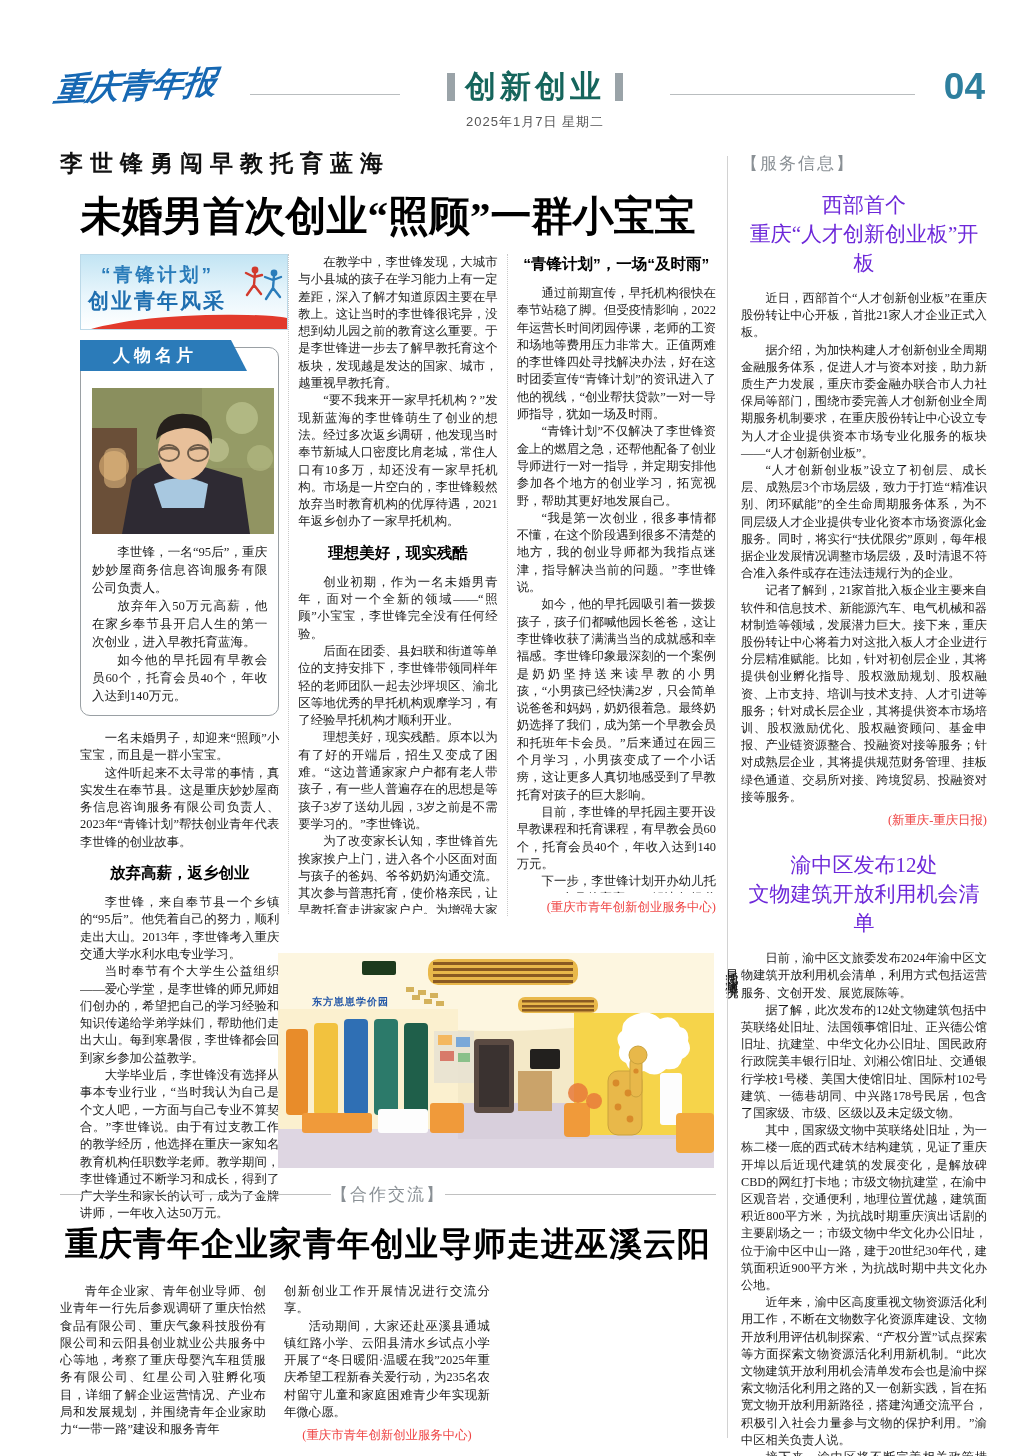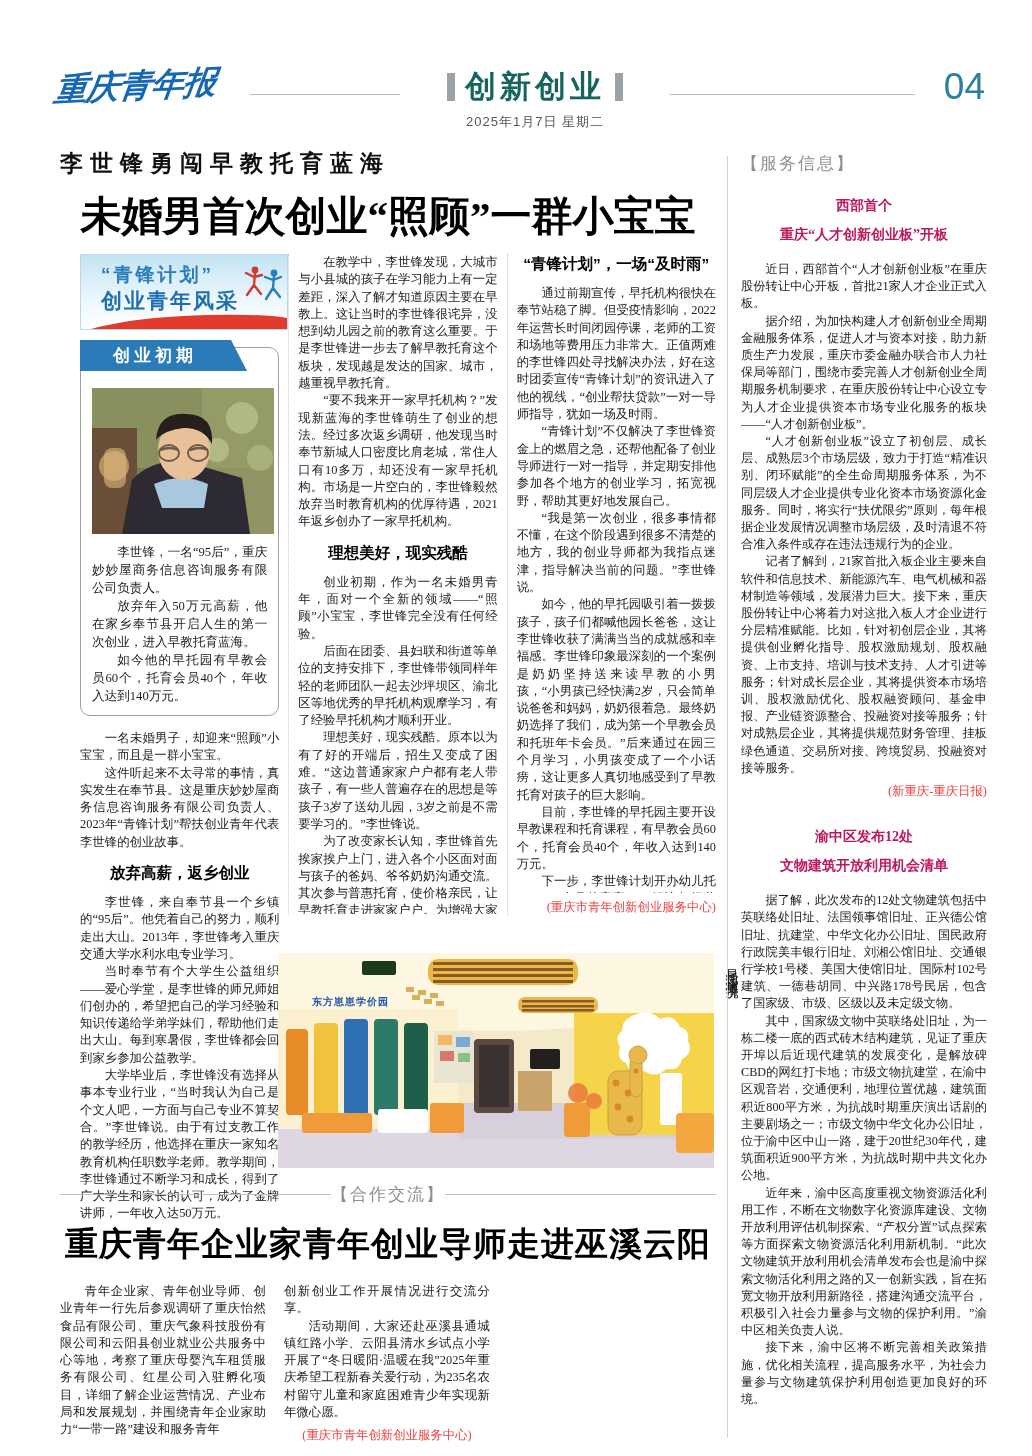--- a/index.html
+++ b/index.html
@@ -10,42 +10,42 @@
   .logo{position:absolute;left:0;top:6px;font-family:"DejaVu Serif",serif;font-style:italic;font-weight:bold;
         font-size:33px;color:#1668b3;transform:skewX(-10deg) rotate(-3deg);letter-spacing:-1px;white-space:nowrap;}
   .head-line{position:absolute;top:36px;height:1px;background:#b9bdbf;}
   .hl-left{left:195px;width:150px;}
   .hl-right{left:615px;width:245px;}
   .section-block{position:absolute;left:345px;top:8px;width:270px;text-align:center;}
   .section-title{display:flex;align-items:center;justify-content:center;gap:10px;}
   .vbar{width:8px;height:28px;background:#9aa3a8;}
   .section-name{font-size:31px;font-weight:bold;color:#15655c;letter-spacing:4px;font-family:"Liberation Serif","DejaVu Serif",serif;}
   .section-date{margin-top:5px;font-size:13px;color:#555;font-family:"Liberation Sans","DejaVu Sans",sans-serif;letter-spacing:1px;}
-  .page-num{position:absolute;right:0;top:8px;font-size:37px;color:#2e7f9e;font-family:"Liberation Sans","DejaVu Sans",sans-serif;}
+  .page-num{position:absolute;right:0;top:8px;font-size:37px;color:#2e7f9e;font-family:"Liberation Sans","DejaVu Sans",sans-serif;font-weight:bold;}
   
   .main-article{position:absolute;left:60px;top:148px;width:656px;height:1037px;}
   .kicker{font-size:23px;font-weight:bold;letter-spacing:7px;color:#111;}
   .headline{margin-top:10px;text-align:center;font-size:41px;font-weight:bold;color:#000;letter-spacing:0px;white-space:nowrap;}
   .cols{position:absolute;left:0;top:106px;width:656px;display:flex;gap:0;}
   .col{width:206px;padding:0 9px;overflow:hidden;}
   .col+.col{border-left:1px dotted #c8c8c8;}
   .col1{padding-left:0;height:1080px;margin-left:20px;}
   .col2{height:660px;}
   .col3{height:662px;padding-right:0;display:flex;flex-direction:column;}
   .col3 .flow{flex:1;overflow:hidden;}
   p.body{margin:0;font-size:12.4px;line-height:17.3px;text-align:justify;text-indent:2em;color:#1c1c1c;}
   .subhead{margin:12px 0 10px;text-align:center;font-weight:bold;font-size:15.5px;color:#000;
            font-family:"Liberation Sans","DejaVu Sans",sans-serif;}
   .attribution{margin-top:6px;font-size:12.4px;text-align:right;color:#ef4444;}
   
   .badge{position:relative;width:206px;height:74px;border:1px solid #bcd9e8;overflow:hidden;
          background:linear-gradient(180deg,#c2e4f3 0%,#e9f6fc 55%,#ffffff 100%);margin-bottom:17px;}
   .badge-l1{position:absolute;left:20px;top:7px;font-size:19px;font-weight:bold;color:#2a7cba;letter-spacing:3px;
             font-family:"Liberation Sans","DejaVu Sans",sans-serif;}
-  .badge-l2{position:absolute;left:20px;top:32px;font-size:21px;font-weight:bold;color:#1f6fb0;letter-spacing:2px;
+  .badge-l2{position:absolute;left:7px;top:32px;font-size:21px;font-weight:bold;color:#1f6fb0;letter-spacing:2px;
             font-family:"Liberation Sans","DejaVu Sans",sans-serif;}
   .badge-wave{position:absolute;left:-12px;bottom:-9px;width:230px;height:22px;background:#e23a2c;
               border-radius:50% 50% 0 0/90% 60% 0 0;transform:rotate(-3deg);}
   .badge-wave2{position:absolute;left:-20px;bottom:-14px;width:240px;height:16px;background:#f08a7d;
                border-radius:50% 50% 0 0/100% 70% 0 0;transform:rotate(-2deg);opacity:.8;}
   
   .card{position:relative;border:1.5px solid #9aa0a4;border-radius:10px;padding:40px 11px 10px;min-height:255px;}
   .card-tab{position:absolute;left:-2px;top:-8px;width:152px;height:31px;background:#2b7bb9;color:#fff;
             font-size:17px;font-weight:bold;letter-spacing:4px;line-height:31px;text-align:center;
             font-family:"Liberation Sans","DejaVu Sans",sans-serif;}
@@ -56,21 +56,21 @@
   .facility{position:absolute;left:218px;top:805px;width:462px;height:218px;}
   .facility svg{display:block;}
   .wall-text{position:absolute;left:34px;top:42px;font-size:10px;font-weight:bold;color:#2558a8;
              font-family:"Liberation Sans","DejaVu Sans",sans-serif;letter-spacing:1px;}
   .photo-caption{position:absolute;right:0;top:6px;writing-mode:vertical-rl;font-size:12.5px;color:#111;
                  letter-spacing:3px;height:200px;}
   
   .service{position:absolute;left:741px;top:152px;width:246px;height:1290px;}
   .svc-label{font-size:17px;color:#8a9095;letter-spacing:2px;font-family:"Liberation Sans","DejaVu Sans",sans-serif;}
   .svc-article{margin-top:16px;}
-  .svc-title{text-align:center;font-weight:bold;font-size:14px;line-height:29px;color:#be185d;margin:10px 0 12px;}
+  .svc-title{text-align:center;font-weight:normal;font-size:21px;line-height:29px;color:#6d28d9;margin:10px 0 12px;}
   .svc-article p.body{font-size:12.2px;line-height:17.2px;}
   .divider-v{position:absolute;left:727px;top:156px;width:1px;height:1282px;background:#d2d2d2;}
   
   .coop{position:absolute;left:60px;top:1183px;width:656px;height:265px;}
   .coop-head{display:flex;align-items:center;}
   .coop-line{flex:1;height:1px;background:#c0c0c0;}
   .coop-label{font-size:17px;color:#8a9095;letter-spacing:2px;font-family:"Liberation Sans","DejaVu Sans",sans-serif;}
   .coop-title{margin-top:16px;text-align:center;font-size:33px;font-weight:bold;color:#000;letter-spacing:1px;white-space:nowrap;}
   .coop-cols{margin-top:16px;display:flex;}
   .coop-col{width:206px;padding:0 9px;overflow:hidden;height:168px;}
@@ -115,21 +115,21 @@
             <g stroke="#2a7cba" stroke-width="2.4" fill="none" stroke-linecap="round">
               <circle cx="33" cy="10" r="3.4" fill="#2a7cba" stroke="none"></circle>
               <path d="M33 13 L32 25 M32 17 L24 14 M32 17 L40 14 M32 25 L25 36 M32 25 L39 34"></path>
             </g>
           </svg>
           <div class="badge-wave2"></div>
           <div class="badge-wave"></div>
         </div>
 
         <div class="card">
-          <div class="card-tab">创业初期</div>
+          <div class="card-tab">人物名片</div>
           <svg class="card-photo" viewBox="0 0 182 146">
             <rect width="182" height="146" fill="#7d7a52"></rect>
             <rect x="0" y="0" width="182" height="80" fill="#8a8f5e"></rect>
             <rect x="110" y="0" width="72" height="146" fill="#9aa06a" opacity=".7"></rect>
             <circle cx="150" cy="30" r="16" fill="#c9cf9a" opacity=".55"></circle>
             <circle cx="125" cy="62" r="12" fill="#d6dcab" opacity=".45"></circle>
             <circle cx="168" cy="70" r="13" fill="#bfc68d" opacity=".5"></circle>
             <rect x="0" y="40" width="45" height="106" fill="#6a4f38"></rect>
             <circle cx="22" cy="78" r="15" fill="#caa06a" opacity=".8"></circle>
             <rect x="12" y="60" width="22" height="40" rx="8" fill="#e0b87e" opacity=".6"></rect>
@@ -273,20 +273,21 @@
       <p class="body">“人才创新创业板”设立了初创层、成长层、成熟层3个市场层级，致力于打造“精准识别、闭环赋能”的全生命周期服务体系，为不同层级人才企业提供专业化资本市场资源化金服务。同时，将实行“扶优限劣”原则，每年根据企业发展情况调整市场层级，及时清退不符合准入条件或存在违法违规行为的企业。</p>
       <p class="body">记者了解到，21家首批入板企业主要来自软件和信息技术、新能源汽车、电气机械和器材制造等领域，发展潜力巨大。接下来，重庆股份转让中心将着力对这批入板人才企业进行分层精准赋能。比如，针对初创层企业，其将提供创业孵化指导、股权激励规划、股权融资、上市支持、培训与技术支持、人才引进等服务；针对成长层企业，其将提供资本市场培训、股权激励优化、股权融资顾问、基金申报、产业链资源整合、投融资对接等服务；针对成熟层企业，其将提供规范财务管理、挂板绿色通道、交易所对接、跨境贸易、投融资对接等服务。</p>
       <div class="attribution">(新重庆-重庆日报)</div>
     </div>
 
     <div class="svc-article" style="margin-top:22px">
       <div class="svc-title">
         <span>渝中区发布12处</span><br>
         <span>文物建筑开放利用机会清单</span>
       </div>
+      <p class="body">日前，渝中区文旅委发布2024年渝中区文物建筑开放利用机会清单，利用方式包括运营服务、文创开发、展览展陈等。</p>
       <p class="body">据了解，此次发布的12处文物建筑包括中英联络处旧址、法国领事馆旧址、正兴德公馆旧址、抗建堂、中华文化办公旧址、国民政府行政院美丰银行旧址、刘湘公馆旧址、交通银行学校1号楼、美国大使馆旧址、国际村102号建筑、一德巷胡同、中兴路178号民居，包含了国家级、市级、区级以及未定级文物。</p>
       <p class="body">其中，国家级文物中英联络处旧址，为一栋二楼一底的西式砖木结构建筑，见证了重庆开埠以后近现代建筑的发展变化，是解放碑CBD的网红打卡地；市级文物抗建堂，在渝中区观音岩，交通便利，地理位置优越，建筑面积近800平方米，为抗战时期重庆演出话剧的主要剧场之一；市级文物中华文化办公旧址，位于渝中区中山一路，建于20世纪30年代，建筑面积近900平方米，为抗战时期中共文化办公地。</p>
       <p class="body">近年来，渝中区高度重视文物资源活化利用工作，不断在文物数字化资源库建设、文物开放利用评估机制探索、“产权分置”试点探索等方面探索文物资源活化利用新机制。“此次文物建筑开放利用机会清单发布会也是渝中探索文物活化利用之路的又一创新实践，旨在拓宽文物开放利用新路径，搭建沟通交流平台，积极引入社会力量参与文物的保护利用。”渝中区相关负责人说。</p>
       <p class="body">接下来，渝中区将不断完善相关政策措施，优化相关流程，提高服务水平，为社会力量参与文物建筑保护利用创造更加良好的环境。</p>
 
     </div>
   </div>
 
   <div class="coop">
     <div class="coop-head">

